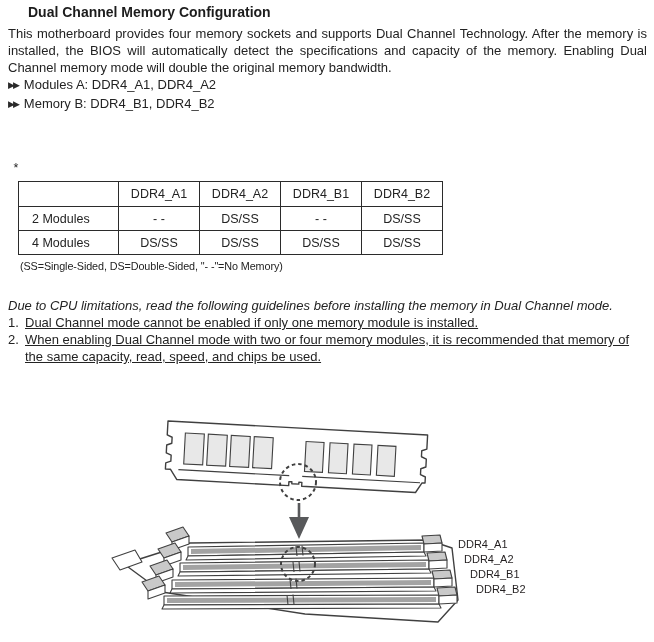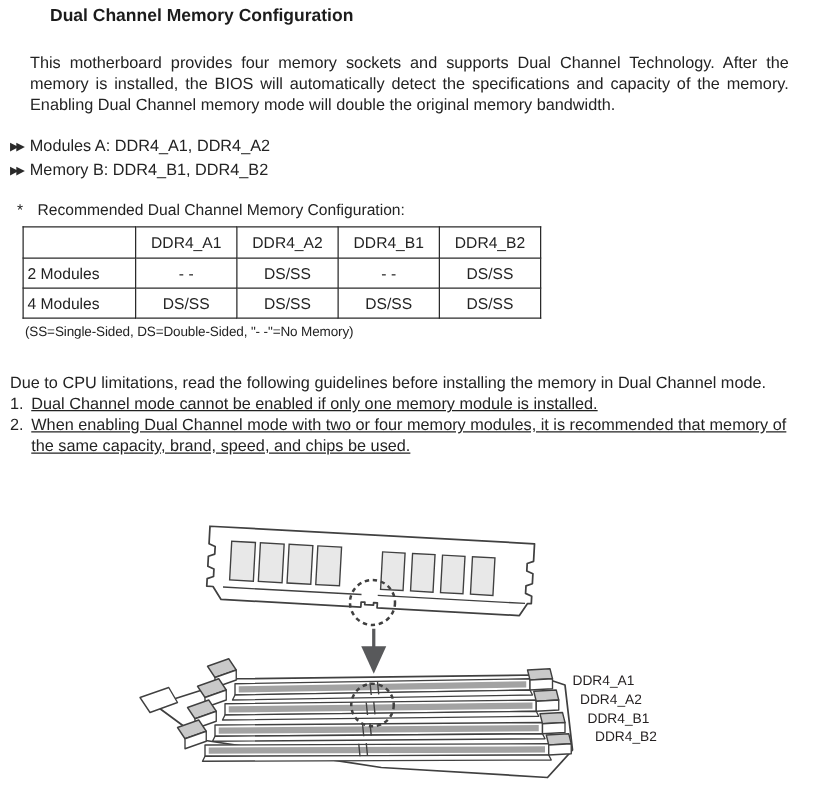--- a/index.html
+++ b/index.html
@@ -1,47 +1,47 @@
 <!DOCTYPE html>
 <html style="--line: #404040; --chip_fill: #e8e8e8; --slot_fill: #a3a3a3; --latch_fill: #c9c9c9; --arrow: #58595b;"><head>
 <meta charset="utf-8">
 <style>
   html,body{margin:0;padding:0;background:#fff;}
   .page{
     position:relative;width:654px;height:642px;background:#ffffff;overflow:hidden;
     font-family:"Liberation Sans","DejaVu Sans",sans-serif;color:#232323;
   }
   .title{
-    position:absolute;left:20px;top:4px;margin:0;
+    position:absolute;left:8px;top:4px;margin:0;
     font-size:14px;font-weight:bold;color:#1c1c1c;letter-spacing:0;padding-left:20px;
   }
   .intro-block{position:absolute;left:8px;top:25px;width:639px;font-size:13px;line-height:17px;}
-  .intro-block p{margin:16px;}
+  .intro-block p{margin:0;}
   .justify{text-align:justify;}
   .sockets-line{white-space:nowrap;letter-spacing:-0.35px;word-spacing:-0.5px;}
   .bullet-row{display:flex;align-items:baseline;line-height:17px;}
   .bullet{font-size:9px;letter-spacing:-2px;margin-right:6px;position:relative;top:-1px;color:#2a2a2a;}
   .table-section{position:absolute;left:8px;top:161px;}
   .caption-row{font-size:12.5px;display:flex;}
   .caption-row .marker{width:16px;text-align:center;}
   .caption-row .caption{margin-left:6px;}
   table.memtable{
     border-collapse:collapse;margin-top:6px;margin-left:10px;
     font-size:12.5px;color:#232323;
   }
   table.memtable th,table.memtable td{
     border:1.5px solid #2b2b2b;text-align:center;font-weight:normal;
     height:23px;padding:0 4px;
   }
   table.memtable th{height:24px;}
-  table.memtable .rowlabel{text-align:left;padding-left:3px;width:82px;}
+  table.memtable .rowlabel{text-align:left;padding-left:13px;width:82px;}
   table.memtable .datacol{width:72px;}
   .footnote{margin:5px 0 0 12px;font-size:10.8px;letter-spacing:-0.1px;}
   .guidelines{position:absolute;left:8px;top:297px;width:638px;font-size:13px;line-height:17px;}
-  .guidelines p{margin:0;}
+  .guidelines p{margin:0;font-style:italic;}
   .gl-item{display:flex;align-items:flex-start;}
   .gl-num{width:17px;flex:0 0 17px;}
   .gl-text{flex:1;text-decoration:underline;}
   .diagram{position:absolute;left:0;top:410px;}
   
   .ln{stroke:var(--line,#404040);fill:none;}
   .outline{fill:#ffffff;stroke:var(--line,#404040);stroke-width:1.4;stroke-linejoin:round;}
   .chip{fill:var(--chip_fill,#e8e8e8);stroke:var(--line,#404040);stroke-width:1.1;}
   .slotbody{fill:#ffffff;stroke:var(--line,#404040);stroke-width:1.1;stroke-linejoin:round;}
   .slotchan{fill:var(--slot_fill,#a3a3a3);}
@@ -68,21 +68,20 @@
     </div>
     <div class="bullet-row">
       <span class="bullet">▶▶</span>
       <span>Memory B: DDR4_B1, DDR4_B2</span>
     </div>
   </div>
 
   <div class="table-section">
     <div class="caption-row">
       <span class="marker">*</span>
-      <span class="caption">Recommended Dual Channel Memory Configuration:</span>
     </div>
     <table class="memtable">
       <tbody>
           <tr>
         <th class="rowlabel"></th>
         <th class="datacol">DDR4_A1</th>
         <th class="datacol">DDR4_A2</th>
         <th class="datacol">DDR4_B1</th>
         <th class="datacol">DDR4_B2</th>
       </tr>
@@ -106,21 +105,21 @@
   </div>
 
   <div class="guidelines">
     <p>Due to CPU limitations, read the following guidelines before installing the memory in Dual Channel mode.</p>
     <div class="gl-item">
       <span class="gl-num">1.</span>
       <span class="gl-text">Dual Channel mode cannot be enabled if only one memory module is installed.</span>
     </div>
     <div class="gl-item">
       <span class="gl-num">2.</span>
-      <span class="gl-text">When enabling Dual Channel mode with two or four memory modules, it is recommended that memory of the same capacity, brand, speed, and chips be used.</span>
+      <span class="gl-text">When enabling Dual Channel mode with two or four memory modules, it is recommended that memory of the same capacity, read, speed, and chips be used.</span>
     </div>
   </div>
 
   <svg class="diagram" width="654" height="232" viewBox="0 410 654 232">
 
     <g transform="translate(168,421) rotate(3.1)">
       <path class="outline" d="M 0,0 H 260 V 14 l -5,2 v 6 l 5,2 V 32 l -5,2 v 6 l 5,2 V 48 h -3 l -6,10
                                H 137 v -4 h -3 v 2 h -7 v -2 h -3 v 4
                                H 12 l -7,-10 h -5
                                V 42 l 5,-2 v -6 l -5,-2 V 24 l 5,-2 v -6 l -5,-2 Z"></path>

